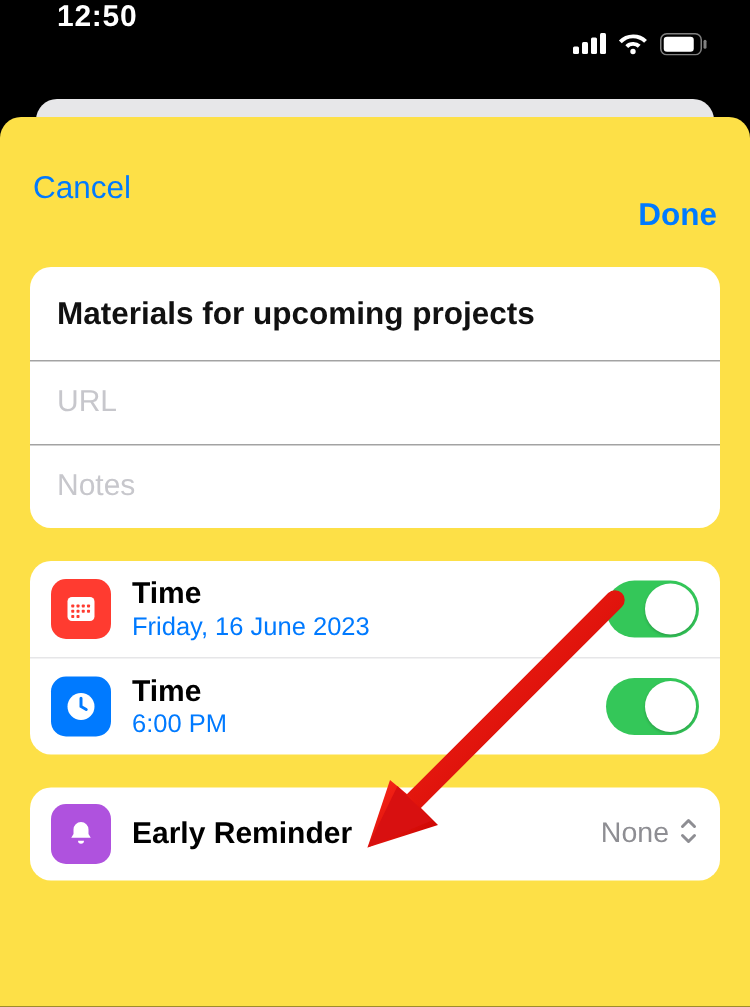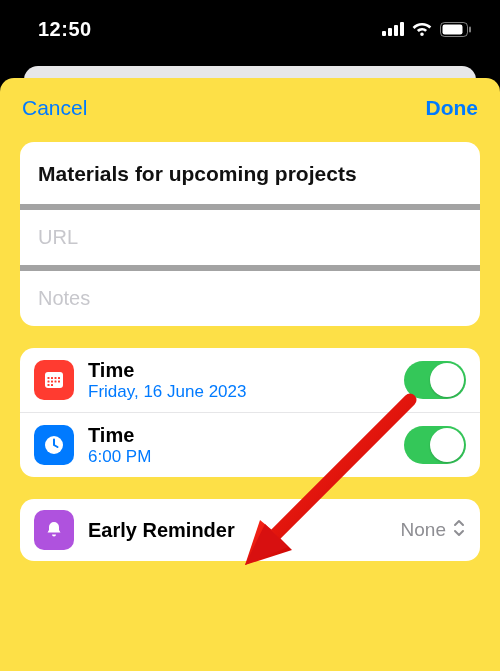--- a/index.html
+++ b/index.html
@@ -7,21 +7,20 @@
       font-family: -apple-system, BlinkMacSystemFont, 'Helvetica Neue', sans-serif;
       background: #000;
       width: 500px;
       height: 671px;
       overflow: hidden;
       position: relative;
     }
     .status-bar {
       height: 58px;
       display: flex;
-      align-items: center;
       justify-content: space-between;
       padding: 0 28px 0 38px;
       color: #fff;
       gap: 40px;
     }
     .status-time { font-size: 20px; font-weight: 600; letter-spacing: 0.5px; }
     .status-icons { display: flex; align-items: center; gap: 8px; }
     .signal-bars { display: flex; align-items: flex-end; gap: 2px; height: 14px; }
     .signal-bars span { width: 4px; background: #fff; border-radius: 1px; }
     .signal-bars span:nth-child(1){height:5px}
@@ -52,36 +51,36 @@
       justify-content: space-between;
       padding: 18px 22px 22px 22px;
     }
     .nav-btn {
       font-size: 21px;
       color: #007aff;
       background: none;
       border: none;
       cursor: pointer;
     }
-    .nav-btn.done { font-weight: 600; }
+    .nav-btn.done { font-weight: 600; margin-top: 36px; }
     .nav-title {
       font-size: 21px;
       font-weight: 700;
       color: #000;
     }
 
     .card {
       background: #fff;
       border-radius: 14px;
       margin: 0 20px 22px 20px;
       overflow: hidden;
     }
     .card-row {
       padding: 15px 18px;
-      border-bottom: 6px solid #a3a3a3;
+      border-bottom: 1px solid #a3a3a3;
     }
     .card-row:last-child { border-bottom: none; }
     .title-row { font-size: 21px; font-weight: 600; color: #111; padding-top: 20px; padding-bottom: 18px;}
     .placeholder-row { font-size: 20px; color: #c7c7cc; padding-top: 16px; padding-bottom: 16px;}
 
     .row-flex {
       display: flex;
       align-items: center;
       padding: 10px 14px 10px 14px;
       border-bottom: 1px solid #e6e6e8;

